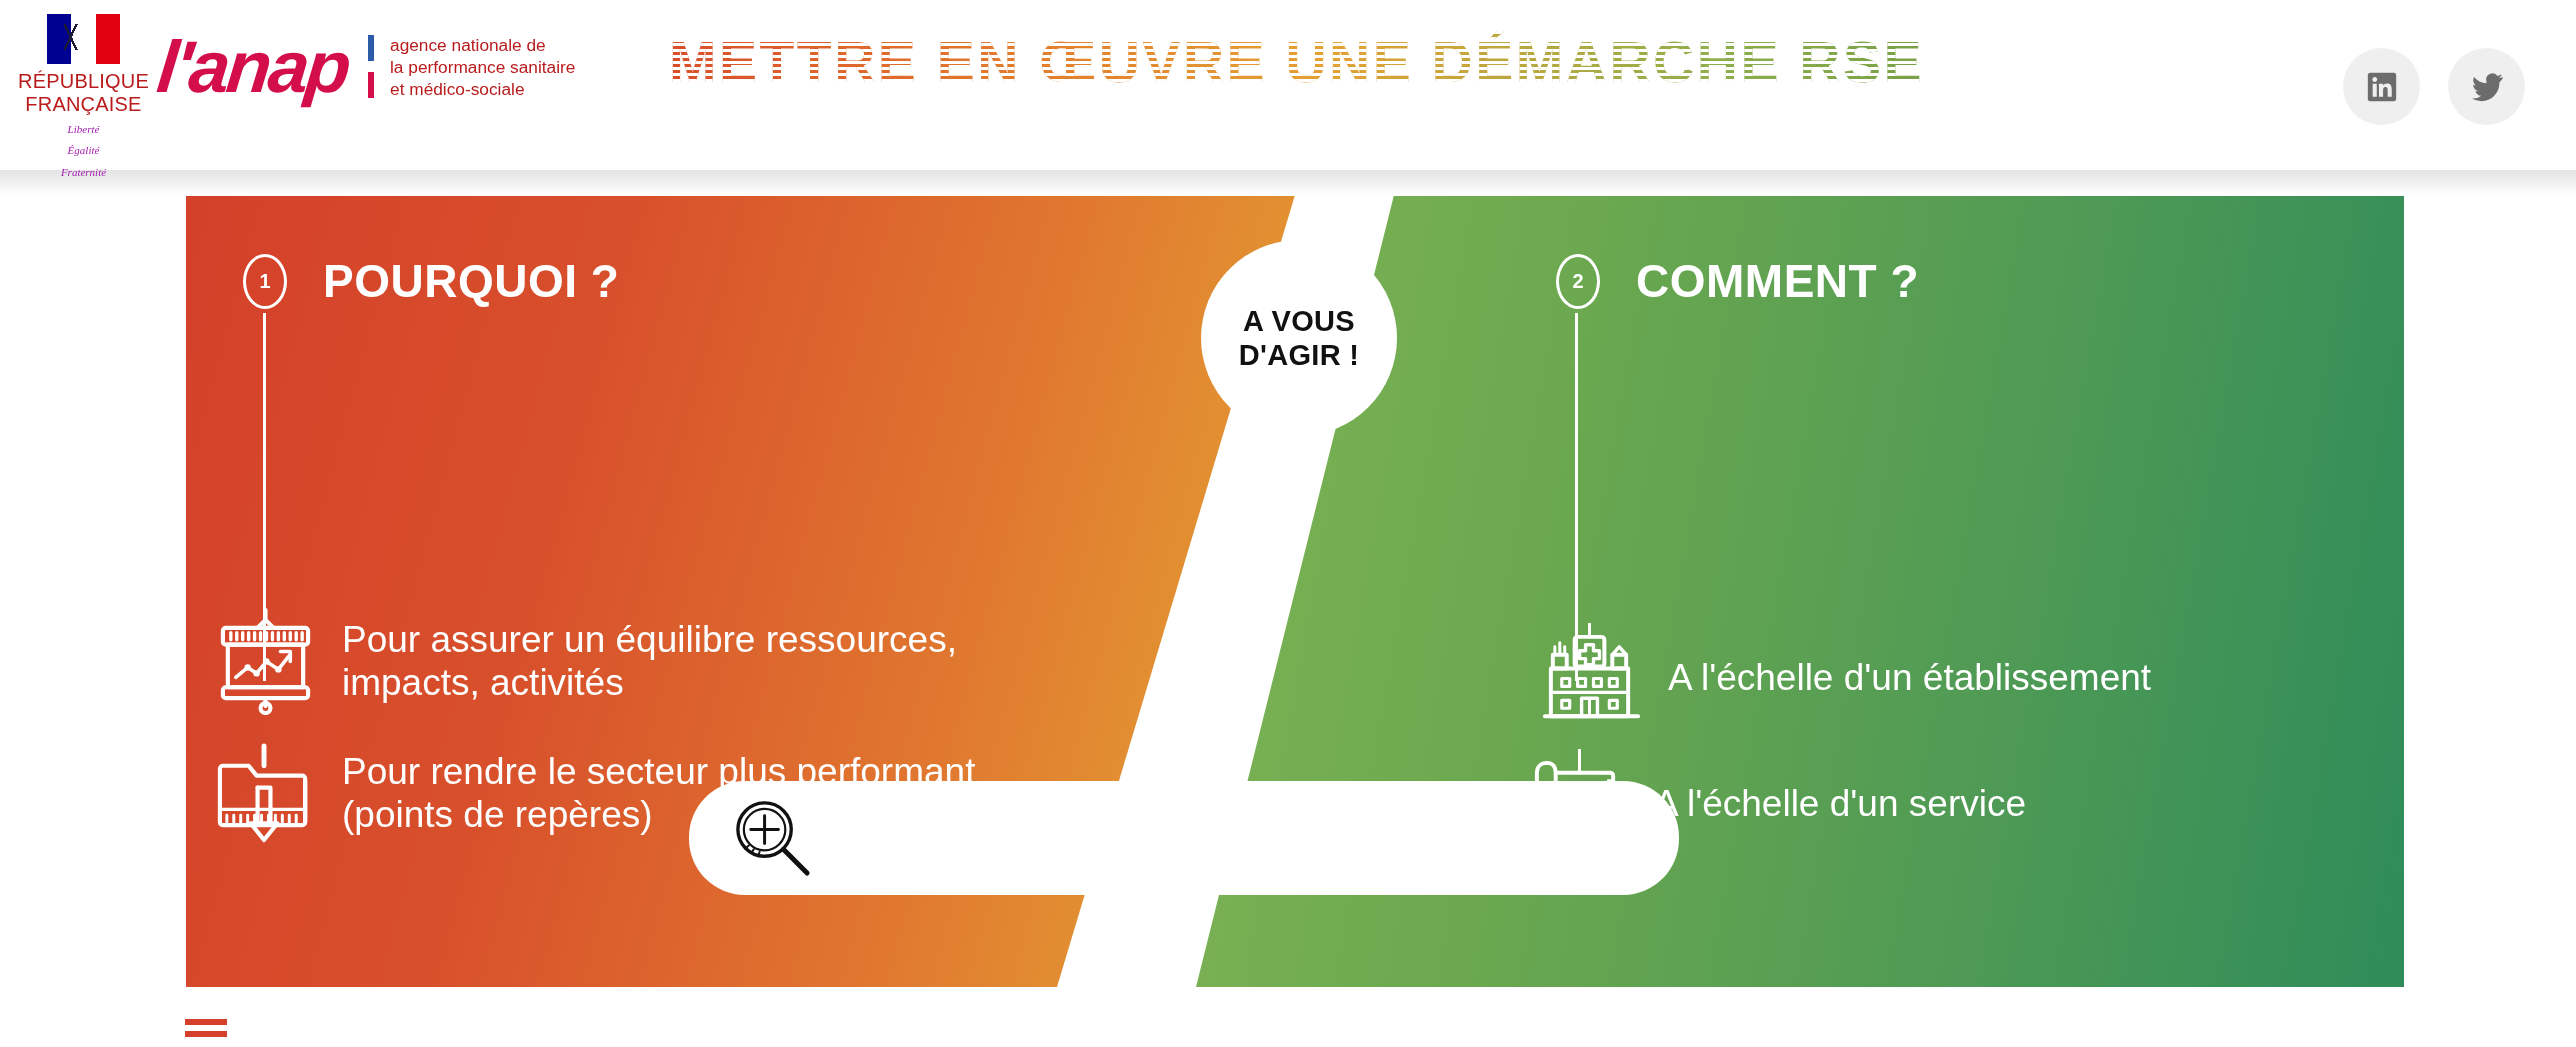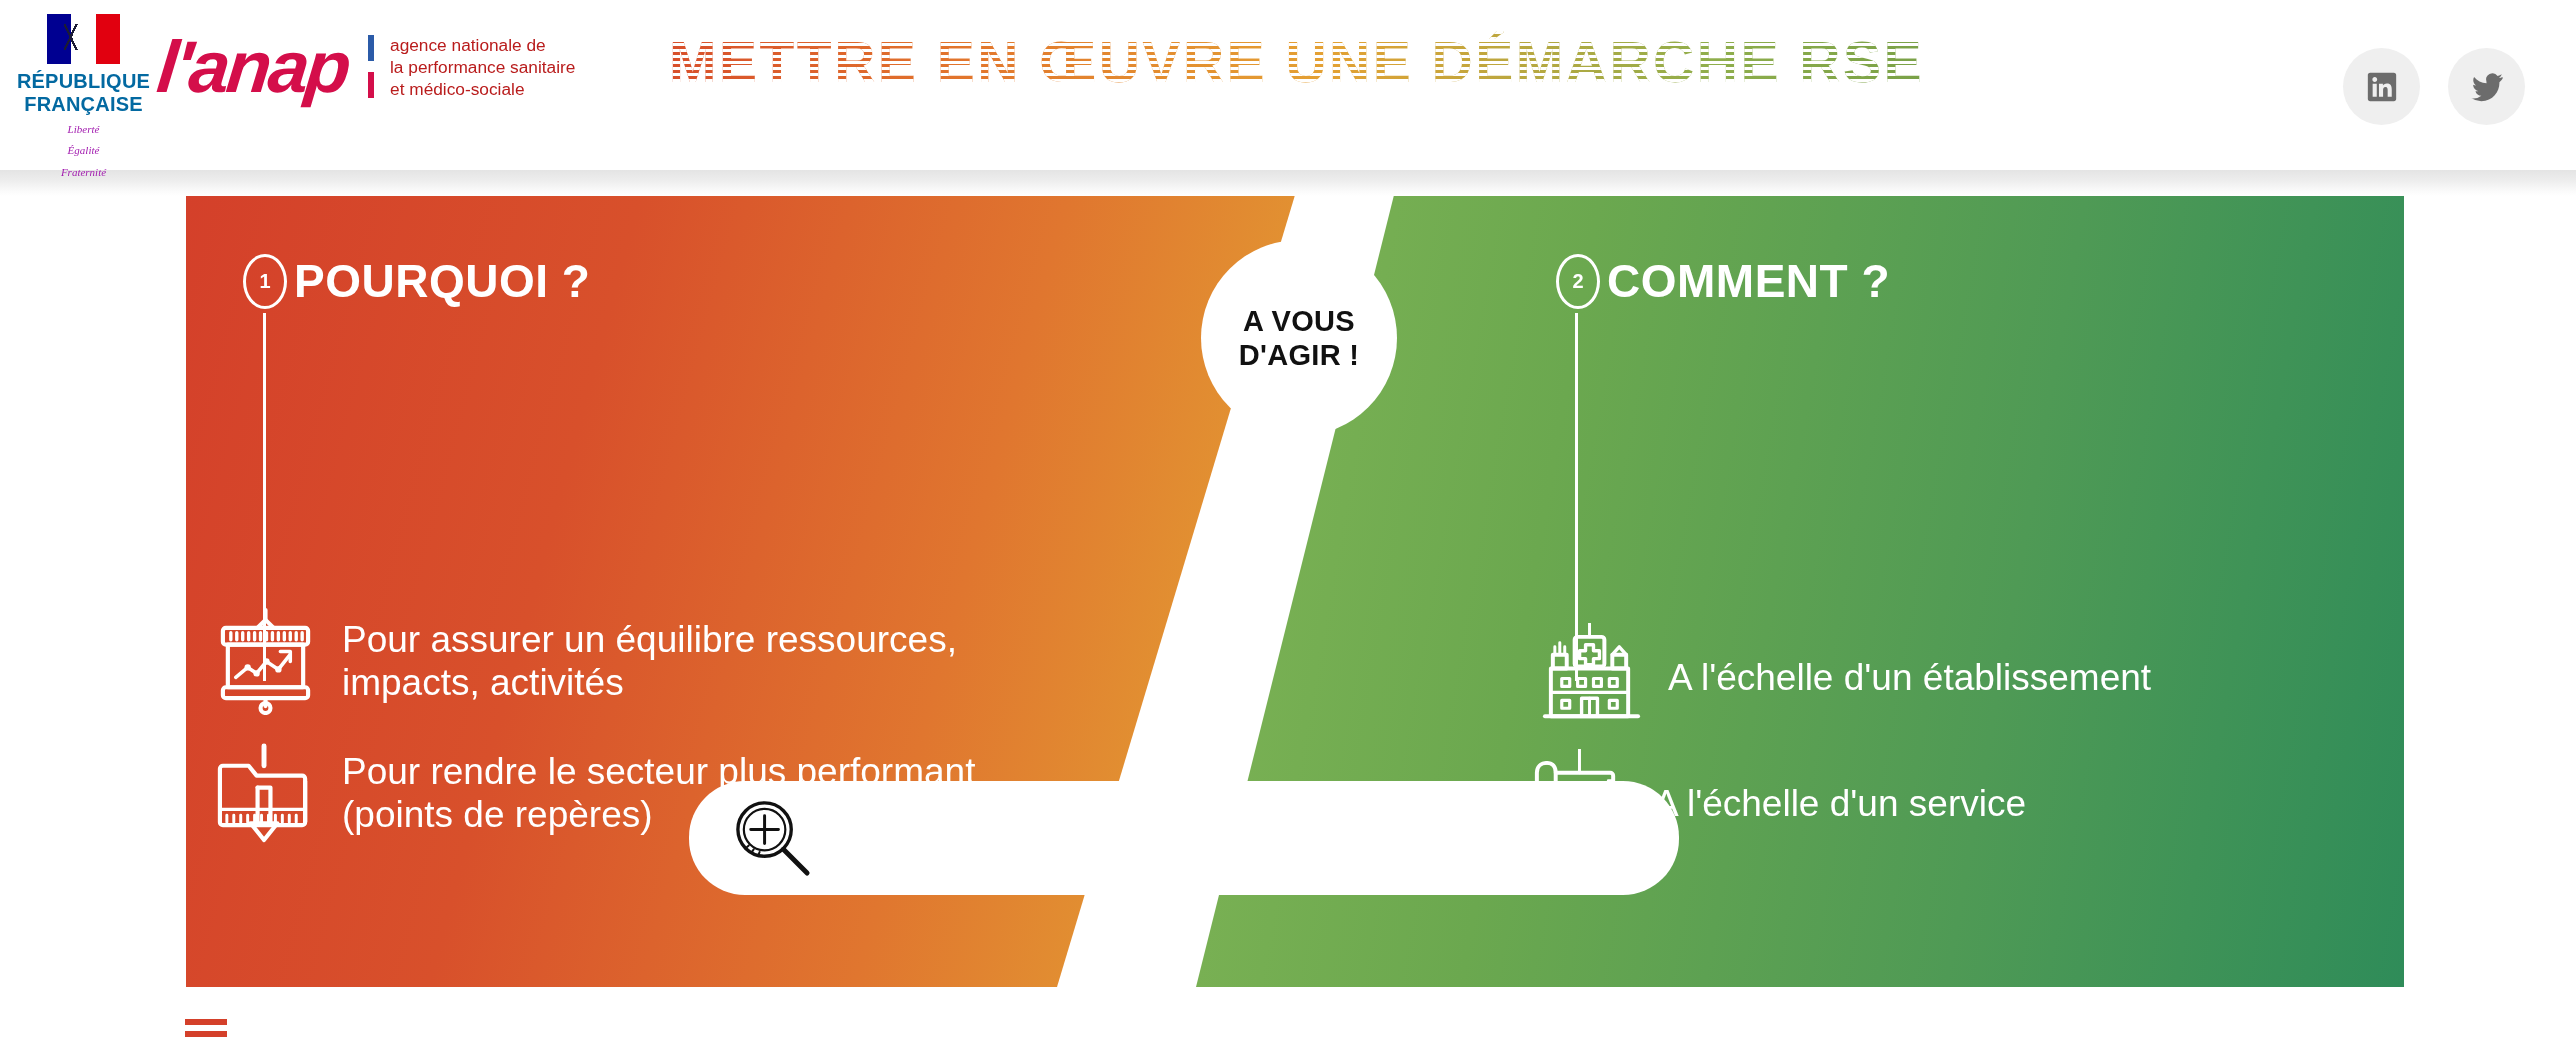--- a/index.html
+++ b/index.html
@@ -22,21 +22,21 @@
   .flag i{ flex:1; display:block; }
   .flag .b{ background:#000091; }
   .flag .w{ background:#ffffff; position:relative; }
   .flag .r{ background:#E1000F; }
   .flag .w::after{
     content:""; position:absolute; left:-14px; top:10px; width:28px; height:26px;
     background:
       linear-gradient(115deg,transparent 46%,#1b1b35 46%,#1b1b35 52%,transparent 52%),
       linear-gradient(65deg,transparent 46%,#1b1b35 46%,#1b1b35 52%,transparent 52%);
   }
-  .rf-line{ font-weight:bold; font-size:20px; line-height:23px; color:#0369a1;
+  .rf-line{ font-weight:normal; font-size:20px; line-height:23px; color:#b91c1c;
     letter-spacing:0.2px; }
   .devise{ font-family:"Liberation Serif", serif; font-style:italic;
     font-size:11px; line-height:16.3px; color:#a21caf; margin-top:5px; }
 
   .anap{ position:absolute; left:158px; top:30px; display:flex; align-items:center; }
   .anap-word{ font-family:"Liberation Sans", sans-serif; font-style:italic;
     font-weight:bold; font-size:73px; line-height:73px; color:#D40E4A;
     letter-spacing:-3px; transform:skewX(-6deg); }
   .anap-bars{ width:6px; height:63px; margin:0 16px 0 20px;
     display:flex; flex-direction:column; justify-content:space-between; }
@@ -88,21 +88,21 @@
   
   .col{ position:absolute; top:0; }
   .col-left{ left:0; width:970px; }
   .col-right{ left:1332px; width:891px; }
 
   .head-row{ position:absolute; top:-8px; display:flex; align-items:center; }
   .badge{ width:44px; height:55px; border:3.5px solid #ffffff; border-radius:50%;
     display:flex; align-items:center; justify-content:center;
     font-size:20px; font-weight:bold; color:#ffffff; }
   .sec-title{ font-weight:bold; font-size:46px; line-height:55px; color:#ffffff;
-    letter-spacing:0.5px; margin-left:7px; }
+    letter-spacing:0.5px; margin-left:36px; }
 
   .stem{ position:absolute; width:3px; background:#ffffff; }
 
   .item{ position:absolute; display:flex; align-items:center; }
   .item .ico{ width:109px; height:109px; flex:0 0 109px; position:relative; }
   .item .ico svg{ width:109px; height:109px; display:block; }
   .item .lbl{ font-size:37px; line-height:43px; color:#ffffff; margin-left:22px; }
 
   
   .focus{

